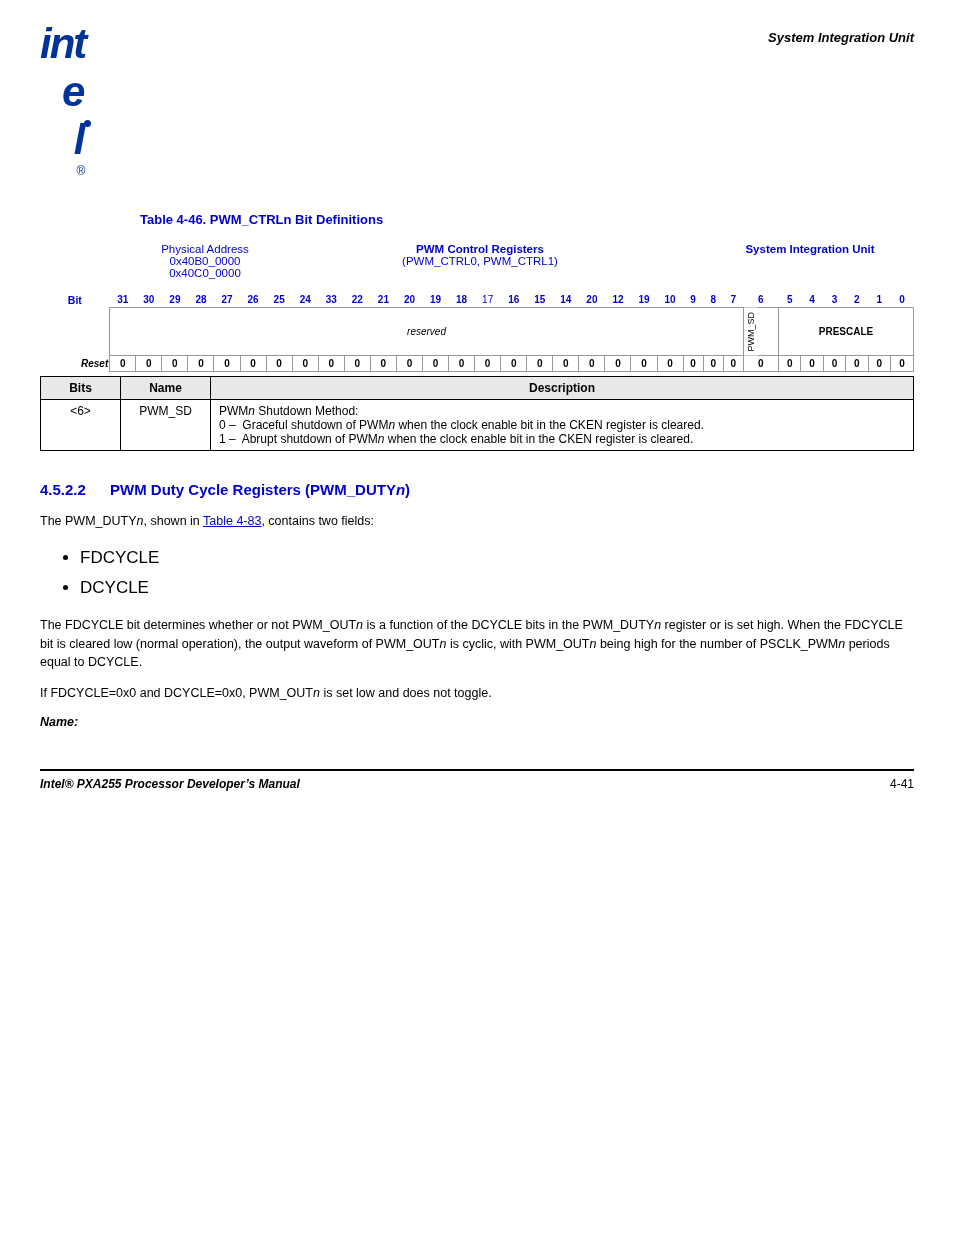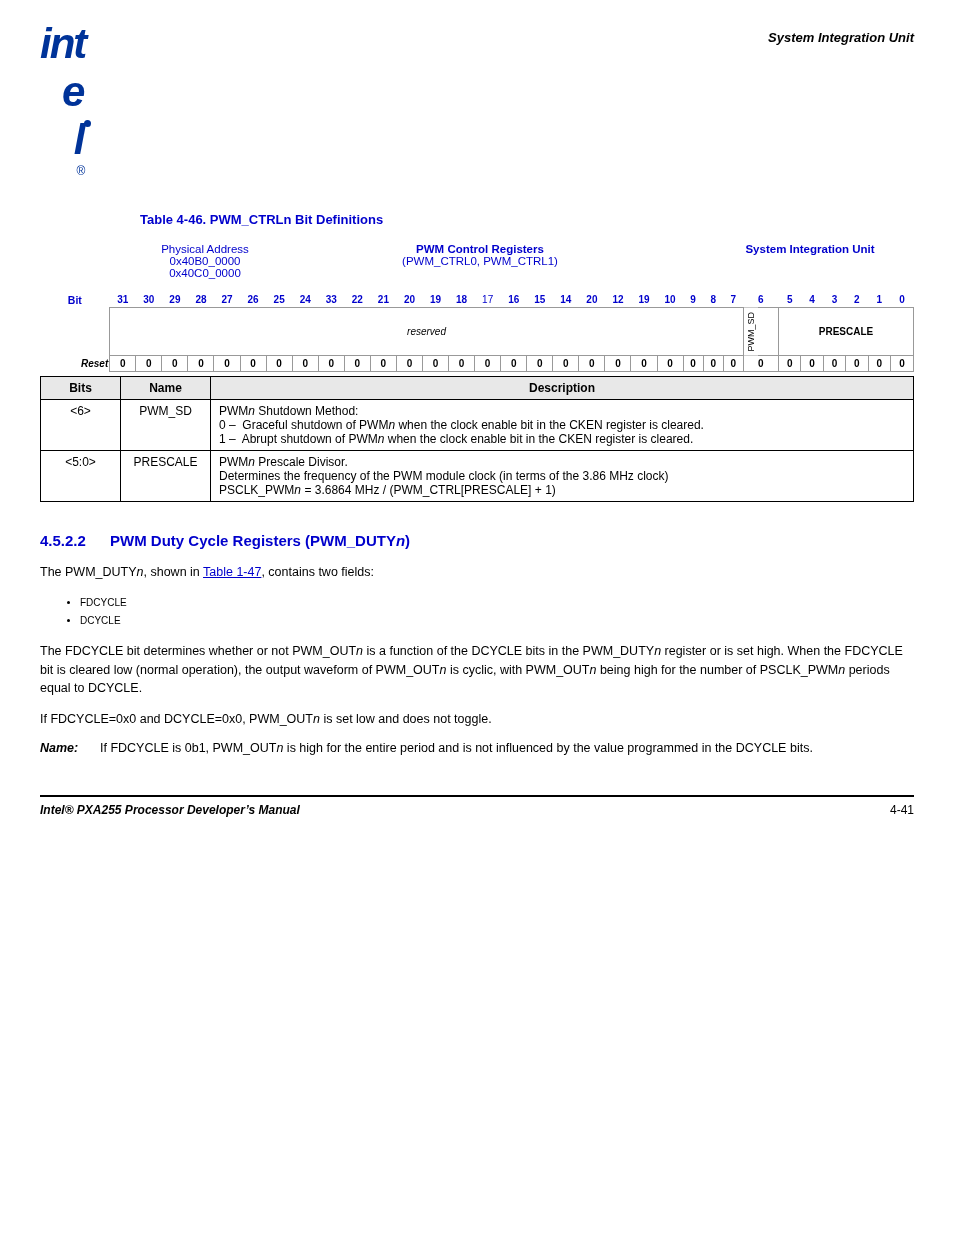--- a/index.html
+++ b/index.html
@@ -139,21 +139,21 @@
       margin-bottom: 12px;
       line-height: 1.5;
       margin-left: 0;
     }
     .bullet-list {
       margin-left: 40px;
       margin-bottom: 12px;
     }
     .bullet-list li {
       list-style: disc;
-      font-size: 10px;
+      font-size: 17px;
       line-height: 1.8;
     }
     .note-row {
       display: flex;
       gap: 10px;
       margin-top: 10px;
       font-size: 12.5px;
     }
     .note-label {
       font-style: italic;
@@ -316,57 +316,45 @@
     <tr>
       <td class="bits-col">&lt;6&gt;</td>
       <td class="name-col">PWM_SD</td>
       <td class="desc-col">
         PWM<span class="italic">n</span> Shutdown Method:<br>
         0 –&nbsp; Graceful shutdown of PWM<span class="italic">n</span> when the clock enable bit in the CKEN register is cleared.<br>
         1 –&nbsp; Abrupt shutdown of PWM<span class="italic">n</span> when the clock enable bit in the CKEN register is cleared.
       </td>
     </tr>
 
-    <tr>
-      <td class="bits-col">&lt;5:0&gt;</td>
-      <td class="name-col">PRESCALE</td>
-      <td class="desc-col">
-        PWM<span class="italic">n</span> Prescale Divisor.<br>
-        Determines the frequency of the PWM module clock (in terms of the 3.86 MHz clock)<br>
-        PSCLK_PWM<span class="italic">n</span> = 3.6864 MHz / (PWM_CTRL[PRESCALE] + 1)
-      </td>
-    </tr>
   </tbody>
 </table>
 
 <div class="section-title">
   <span class="section-num">4.5.2.2</span>
   <span>PWM Duty Cycle Registers (PWM_DUTY<span class="italic">n</span>)</span>
 </div>
 
 <p class="body-text">
-  The PWM_DUTY<span class="italic">n</span>, shown in <a>Table 1-47</a>, contains two fields:
+  The PWM_DUTY<span class="italic">n</span>, shown in <a>Table 4-83</a>, contains two fields:
 </p>
 
 <ul class="bullet-list">
   <li>FDCYCLE</li>
   <li>DCYCLE</li>
 </ul>
 
 <p class="body-text">
   The FDCYCLE bit determines whether or not PWM_OUT<span class="italic">n</span> is a function of the DCYCLE bits in the PWM_DUTY<span class="italic">n</span> register or is set high. When the FDCYCLE bit is cleared low (normal operation), the output waveform of PWM_OUT<span class="italic">n</span> is cyclic, with PWM_OUT<span class="italic">n</span> being high for the number of PSCLK_PWM<span class="italic">n</span> periods equal to DCYCLE.
 </p>
 
 <p class="body-text">
   If FDCYCLE=0x0 and DCYCLE=0x0, PWM_OUT<span class="italic">n</span> is set low and does not toggle.
 </p>
 
 <div class="note-row">
   <span class="note-label">Name:</span>
-  <span>
-    If FDCYCLE is 0b1, PWM_OUT<span class="italic">n</span> is high for the entire period and is not influenced by the value programmed in the DCYCLE bits.
-  </span>
 </div>
 
 <div class="footer">
   <div class="footer-left">Intel® PXA255 Processor Developer’s Manual</div>
   <div>4-41</div>
 </div>
 
 </body></html>

